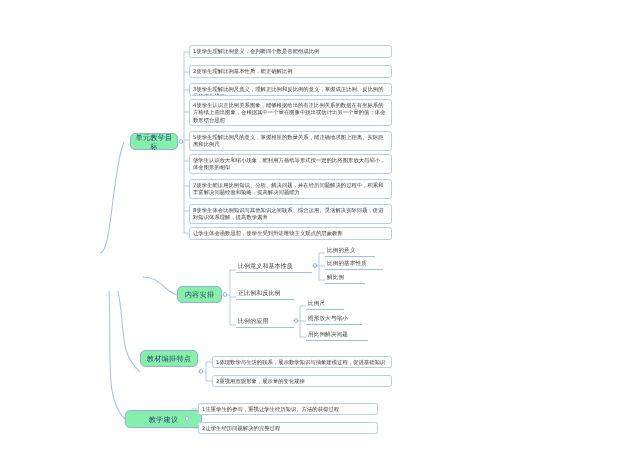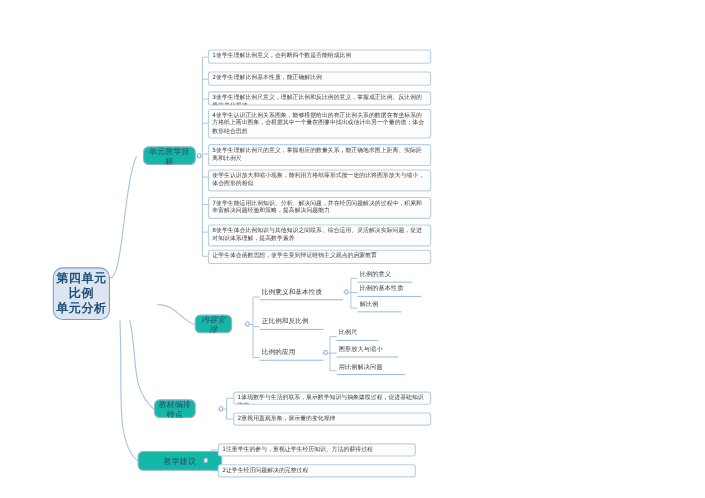--- a/index.html
+++ b/index.html
@@ -25,21 +25,21 @@
     font-size:11px;
     line-height:14px;
     text-align:center;
     display:flex;align-items:center;justify-content:center;
     letter-spacing:.4px;
   }
   .root span{display:block;}
 
   
   .branch{
-    background:#14b8a6;
+    background:#86efac;
     border:1px solid #93b2d0;
     border-radius:5px;
     color:#2b4a6b;
     font-size:7.2px;
     line-height:9px;
     text-align:center;
     display:flex;align-items:center;justify-content:center;
     padding:0 3px;
     letter-spacing:.2px;
   }
@@ -140,60 +140,53 @@
     </g>
 
     <g fill="none" stroke="#a9c4de" stroke-width="0.9">
       <path d="M184,419 L192,419"></path>
       <path d="M192,409 L192,428"></path>
       <path d="M192,409 L198,409"></path>
       <path d="M192,428 L198,428"></path>
     </g>
   </svg>
 
-  <div class="node root" style="left:48px;top:243px;width:52px;height:48px;">
-    <div>
-      <span>第四单元</span>
-      <span>比例</span>
-      <span>单元分析</span>
-    </div>
-  </div>
 
   <div class="node branch" style="left:130px;top:133px;width:48px;height:17px;">单元教学目标</div>
   <div class="bullet" style="left:178.6px;top:139.3px;"></div>
 
   <div class="node leafbox" style="left:189px;top:45px;width:203px;height:13px;">1使学生理解比例意义，会判断四个数是否能组成比例</div>
   <div class="node leafbox" style="left:189px;top:65px;width:203px;height:13px;">2使学生理解比例基本性质，能正确解比例</div>
   <div class="node leafbox" style="left:189px;top:83px;width:203px;height:13px;">3使学生理解比例尺意义，理解正比例和反比例的意义，掌握成正比例、反比例的量的变化规律</div>
   <div class="node leafbox" style="left:189px;top:99px;width:203px;height:27px;">4使学生认识正比例关系图象，能够根据给出的有正比例关系的数据在有坐标系的方格纸上画出图象，会根据其中一个量在图像中找出或估计出另一个量的值；体会数形结合思想</div>
   <div class="node leafbox" style="left:189px;top:131px;width:203px;height:20px;">5使学生理解比例尺的意义，掌握相应的数量关系，能正确地求图上距离、实际距离和比例尺</div>
   <div class="node leafbox" style="left:189px;top:154px;width:203px;height:20px;">使学生认识放大和缩小现象，能利用方格纸等形式按一定的比将图形放大与缩小，体会图形的相似</div>
   <div class="node leafbox" style="left:189px;top:179px;width:203px;height:20px;">7使学生能运用比例知识、分析、解决问题，并在经历问题解决的过程中，积累和丰富解决问题经验和策略，提高解决问题能力</div>
   <div class="node leafbox" style="left:189px;top:204px;width:203px;height:20px;">8使学生体会比例知识与其他知识之间联系、综合运用、灵活解决实际问题，促进对知识体系理解，提高数学素养</div>
   <div class="node leafbox" style="left:189px;top:227px;width:203px;height:13px;">让学生体会函数思想，使学生受到辩证唯物主义观点的启蒙教育</div>
 
-  <div class="node branch" style="left:177px;top:286px;width:34px;height:17px;font-style:italic;">内容安排</div>
+  <div class="node branch" style="left:177px;top:286px;width:45px;height:17px;">内容安排</div>
   <div class="bullet" style="left:222.6px;top:292.3px;"></div>
 
   <div class="node leafline" style="left:236px;top:262px;width:76px;">比例意义和基本性质</div>
   <div class="node leafline" style="left:236px;top:289px;width:58px;">正比例和反比例</div>
   <div class="node leafline" style="left:236px;top:317px;width:58px;">比例的应用</div>
 
   <div class="bullet" style="left:312.6px;top:263.3px;"></div>
   <div class="bullet" style="left:293.6px;top:318.3px;"></div>
 
   <div class="node leafline sm" style="left:325px;top:246px;width:50px;">比例的意义</div>
   <div class="node leafline sm" style="left:325px;top:259px;width:58px;">比例的基本性质</div>
   <div class="node leafline sm" style="left:325px;top:273px;width:40px;">解比例</div>
 
   <div class="node leafline sm" style="left:306px;top:299px;width:38px;">比例尺</div>
   <div class="node leafline sm" style="left:306px;top:314px;width:56px;">图形放大与缩小</div>
   <div class="node leafline sm" style="left:306px;top:330px;width:62px;">用比例解决问题</div>
 
-  <div class="node branch" style="left:140px;top:363px;width:38px;height:17px;">教材编排特点</div>
+  <div class="node branch" style="left:140px;top:350px;width:58px;height:17px;">教材编排特点</div>
   <div class="bullet" style="left:198.6px;top:369.3px;"></div>
 
   <div class="node leafbox" style="left:212px;top:356px;width:180px;height:12px;">1体现数学与生活的联系，展示数学知识与抽象建模过程，促进基础知识建构</div>
   <div class="node leafbox" style="left:212px;top:375px;width:180px;height:12px;">2重视用直观形象，展示量的变化规律</div>
 
   <div class="node branch" style="left:125px;top:410px;width:77px;height:18px;">教学建议</div>
   <div class="bullet" style="left:184.6px;top:416.3px;"></div>
 
   <div class="node leafbox" style="left:198px;top:403px;width:180px;height:12px;">1注重学生的参与，重视让学生经历知识、方法的获得过程</div>
   <div class="node leafbox" style="left:198px;top:422px;width:180px;height:12px;">2让学生经历问题解决的完整过程</div>

